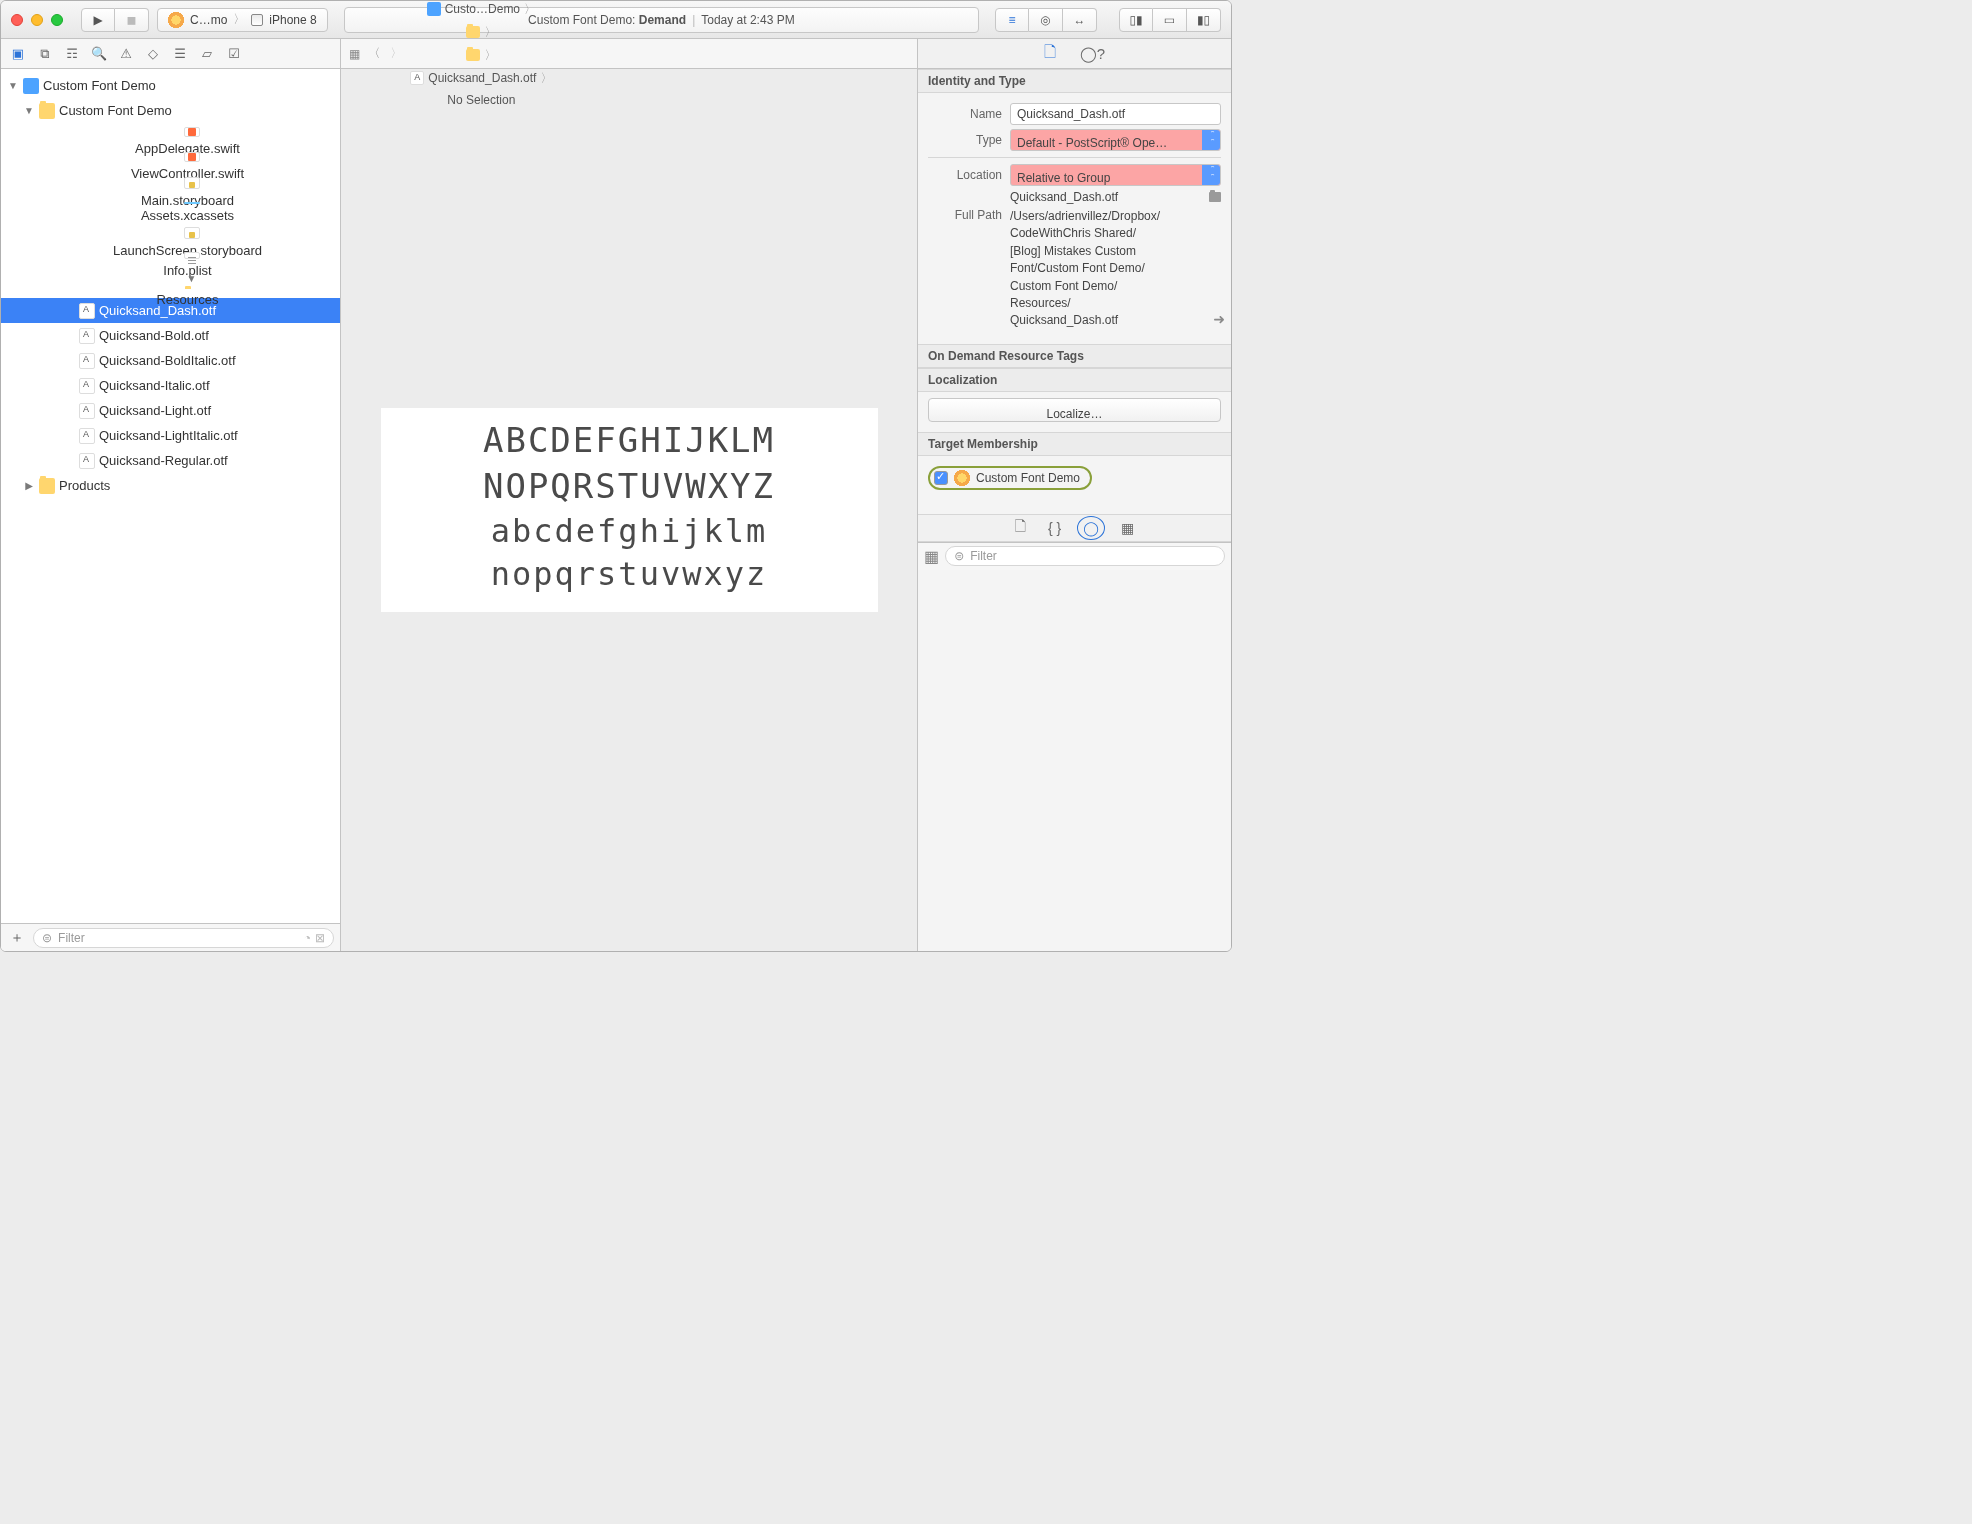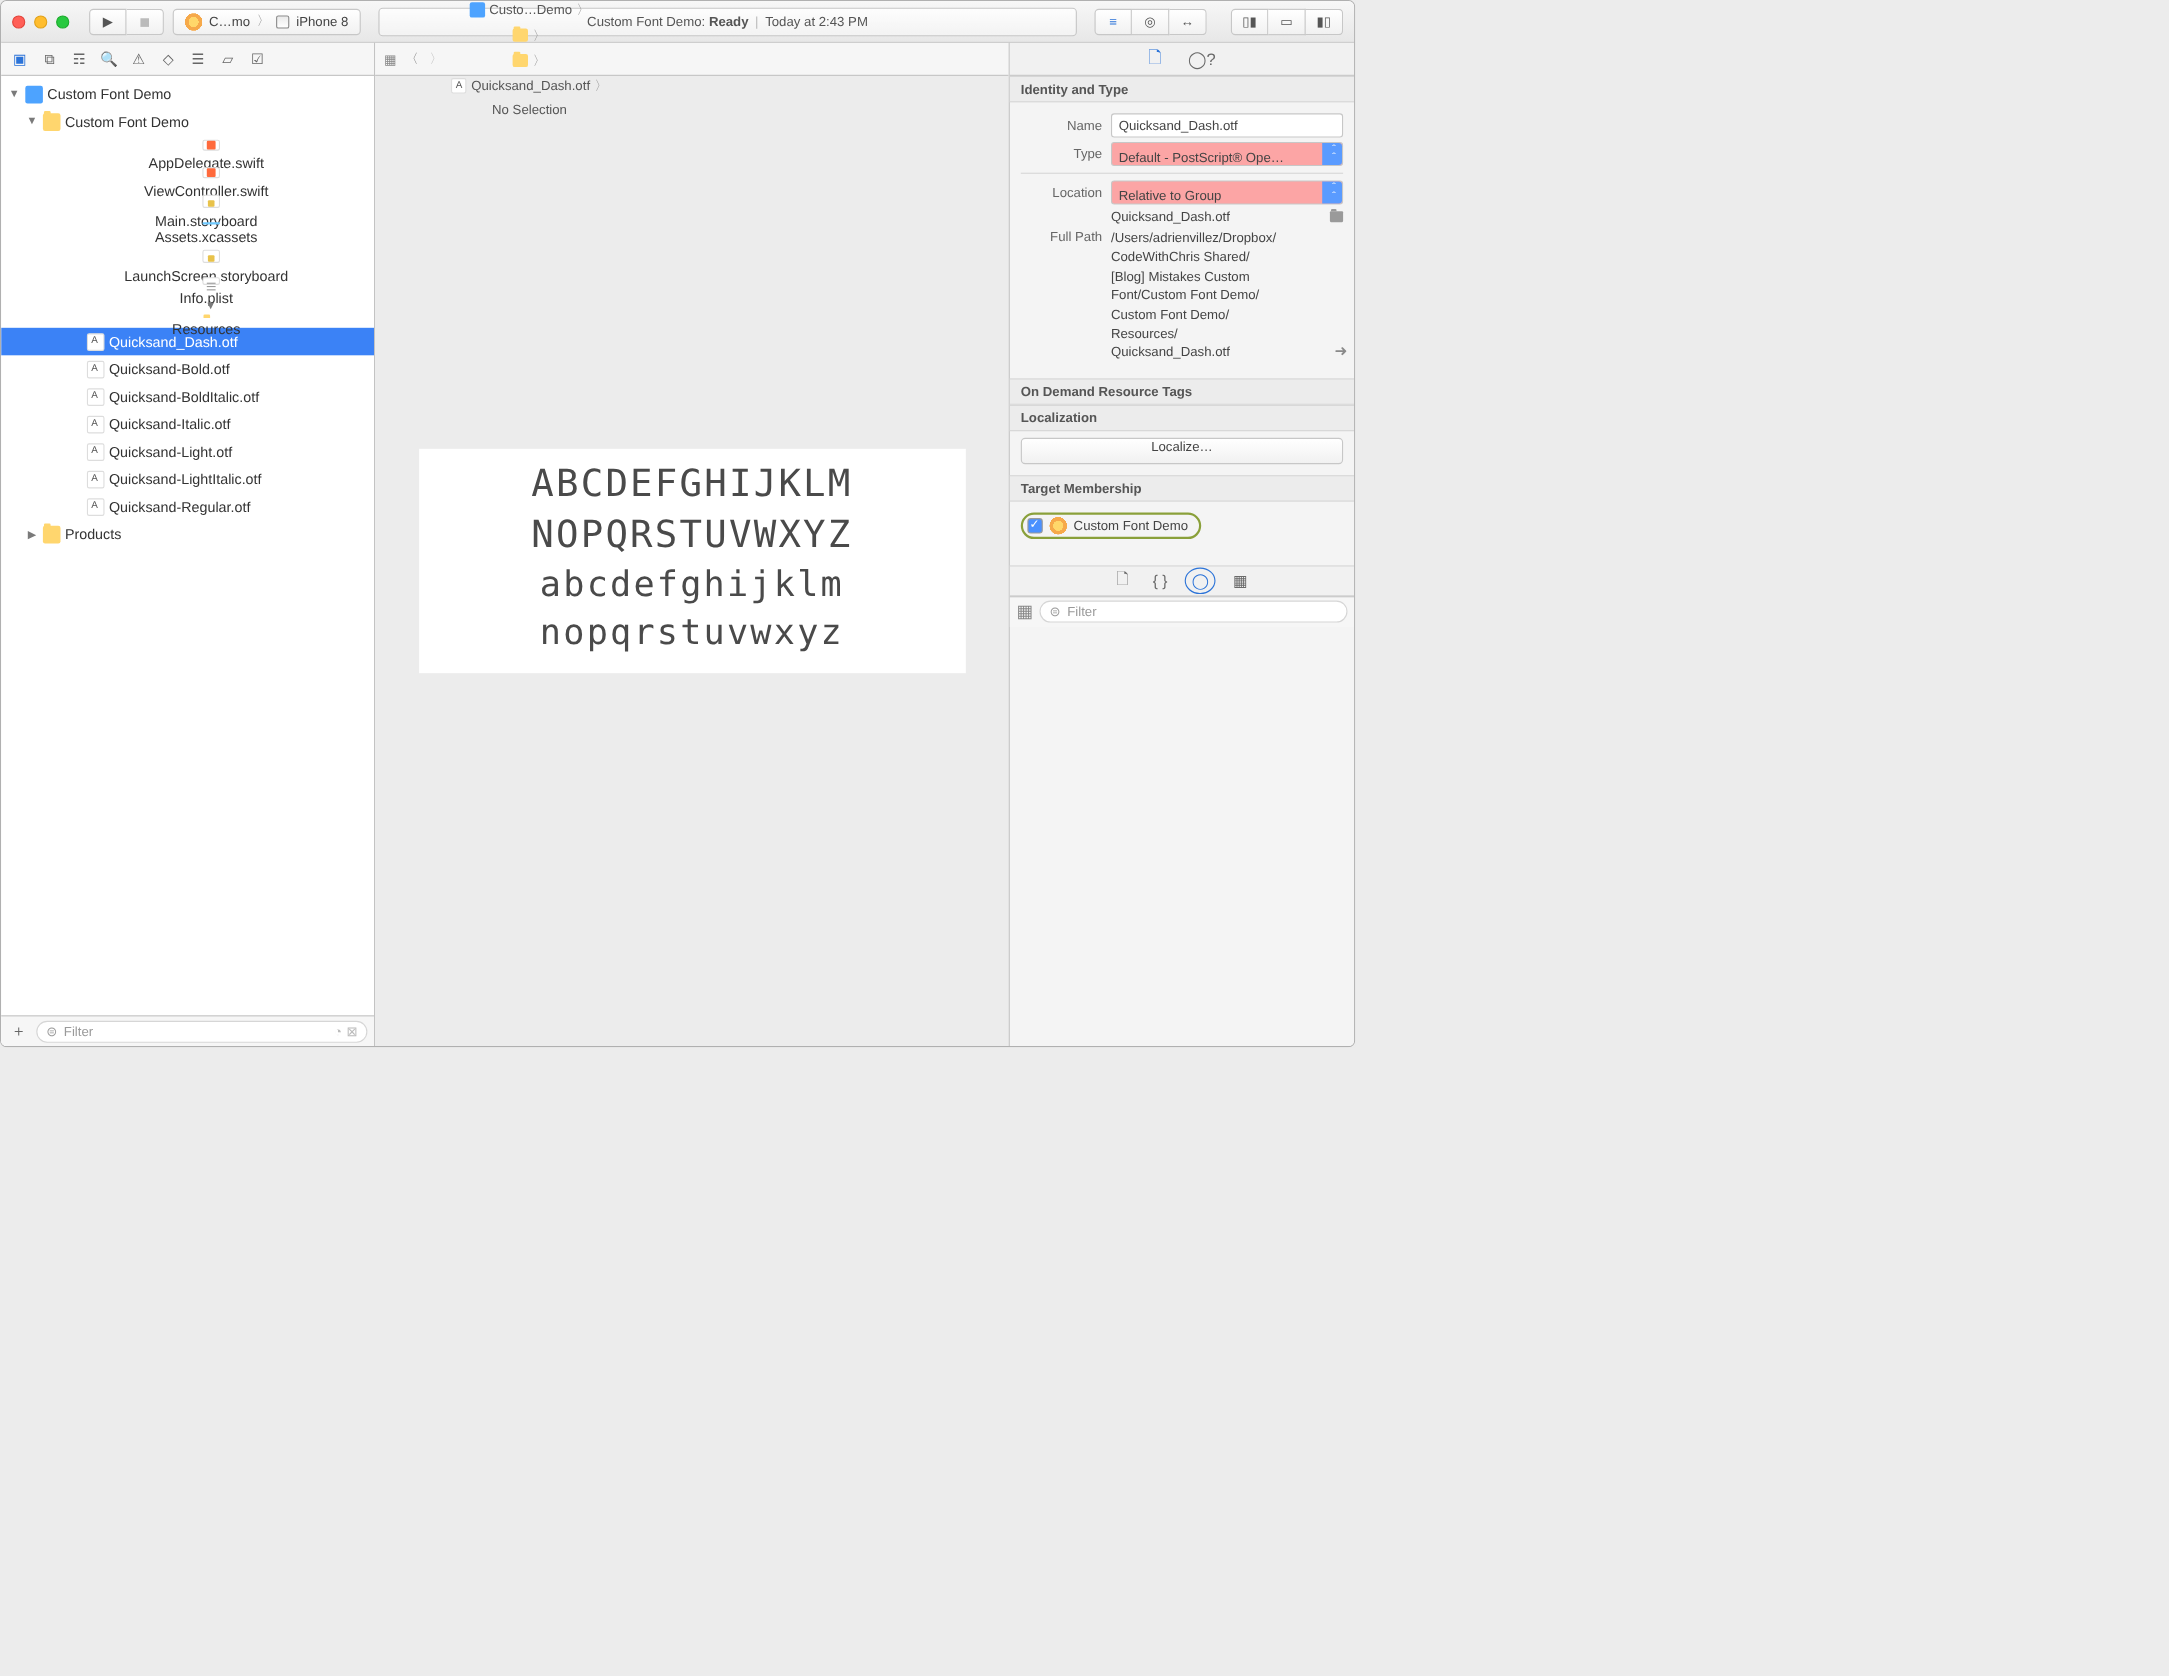--- a/index.html
+++ b/index.html
@@ -78,21 +78,21 @@
 .frow { display:flex; align-items:center; margin:4px 0; gap:8px; }
 .frow .lab { width:74px; text-align:right; color:#666; }
 .ftext { flex:1; height:22px; border:1px solid #c7c7c7; background:#fff; border-radius:3px; padding:0 6px; font-size:12px; display:flex; align-items:center; overflow:hidden; white-space:nowrap; }
 .fsel { flex:1; height:22px; border:1px solid #c7c7c7; background:#fca5a5; border-radius:3px; padding:0 6px; font-size:12px; display:flex; align-items:flex-end; position:relative; }
 .fsel::after { content:""; position:absolute; right:0; top:0; width:18px; height:100%; background:#5a9bff; border-top-right-radius:3px; border-bottom-right-radius:3px; }
 .fsel::before { content:"⌃"; position:absolute; right:4px; top:-1px; color:#fff; font-size:8px; z-index:2; text-shadow: 0 11px 0 #fff; transform: scaleY(0.7);}
 .pathblock { margin-left:82px; line-height:1.45; color:#444; position:relative; }
 .pathblock .reveal { position:absolute; right:-4px; bottom:0; color:#8a8a8a; font-size:14px;}
 .hr { height:1px; background:#d6d6d6; margin:6px 0; }
 .tagsinput { height:24px; border:1px solid #c7c7c7; background:#fff; border-radius:3px; padding:0 6px; color:#9a9a9a; display:flex; align-items:center; font-size:12px;}
-.loc-btn { display:flex; align-items:flex-start; justify-content:center; height:24px; border:1px solid #c7c7c7; background:linear-gradient(#ffffff,#f1f1f1); border-radius:4px; font-size:12px; color:#444;}
+.loc-btn { display:flex; align-items:flex-end; justify-content:center; height:24px; border:1px solid #c7c7c7; background:linear-gradient(#ffffff,#f1f1f1); border-radius:4px; font-size:12px; color:#444;}
 .target-row { display:flex; align-items:center; gap:8px; padding:4px 0; }
 .target-row .chk { width:14px; height:14px; border:1px solid #9a9a9a; border-radius:3px; background:#4a90ff; position:relative;}
 .target-row .chk::after { content:"✓"; color:#fff; font-size:11px; position:absolute; left:1px; top:-2px;}
 .target-highlight { border:2px solid #8aa03a; border-radius:12px; padding:2px 10px 2px 4px; display:inline-flex; align-items:center; gap:6px; }
 .app-ico { width:16px; height:16px; display:inline-block; border-radius:2px; background: radial-gradient(circle at 50% 50%, #ffd76a 0 40%, #f6a94a 41% 70%, transparent 71%); position:relative;}
 .lib-tabs { height:28px; border-top:1px solid #d6d6d6; border-bottom:1px solid #d6d6d6; display:flex; align-items:center; justify-content:center; gap:22px; background:#f1f1f1;}
 .lib-tab { color:#6a6a6a; font-size:14px;}
 .lib-tab.active { color:#2b73d8; position:relative;}
 .lib-tab.active::after{content:""; position:absolute; left:-6px; right:-6px; top:-4px; bottom:-4px; border:1px solid #2b73d8; border-radius:50%;}
 .lib-body { flex:1; display:flex; align-items:center; justify-content:center; color:#8a8a8a; font-size:18px; }
@@ -116,21 +116,21 @@
       <div class="tb-btn" style="color:#bbb;">◼</div>
     </div>
     <div class="scheme">
       <span class="app-ico"></span>
       <span>C…mo</span>
       <span class="sep">〉</span>
       <span style="width:12px;height:12px;border:1px solid #888;border-radius:2px;background:linear-gradient(#eaeaea,#fff);"></span>
       <span>iPhone 8</span>
     </div>
     <div class="status">
-      <span><span>Custom Font Demo: </span><b>Ready</b></span>
+      <span><span>Custom Font Demo: </span><b>Demand</b></span>
       <span class="divider">|</span>
       <span>Today at 2:43 PM</span>
     </div>
     <div class="tb-seg">
       <div class="tb-btn" style="color:#2b73d8;">≡</div>
       <div class="tb-btn">◎</div>
       <div class="tb-btn">↔</div>
     </div>
     <div style="width:6px;"></div>
     <div class="tb-seg">

